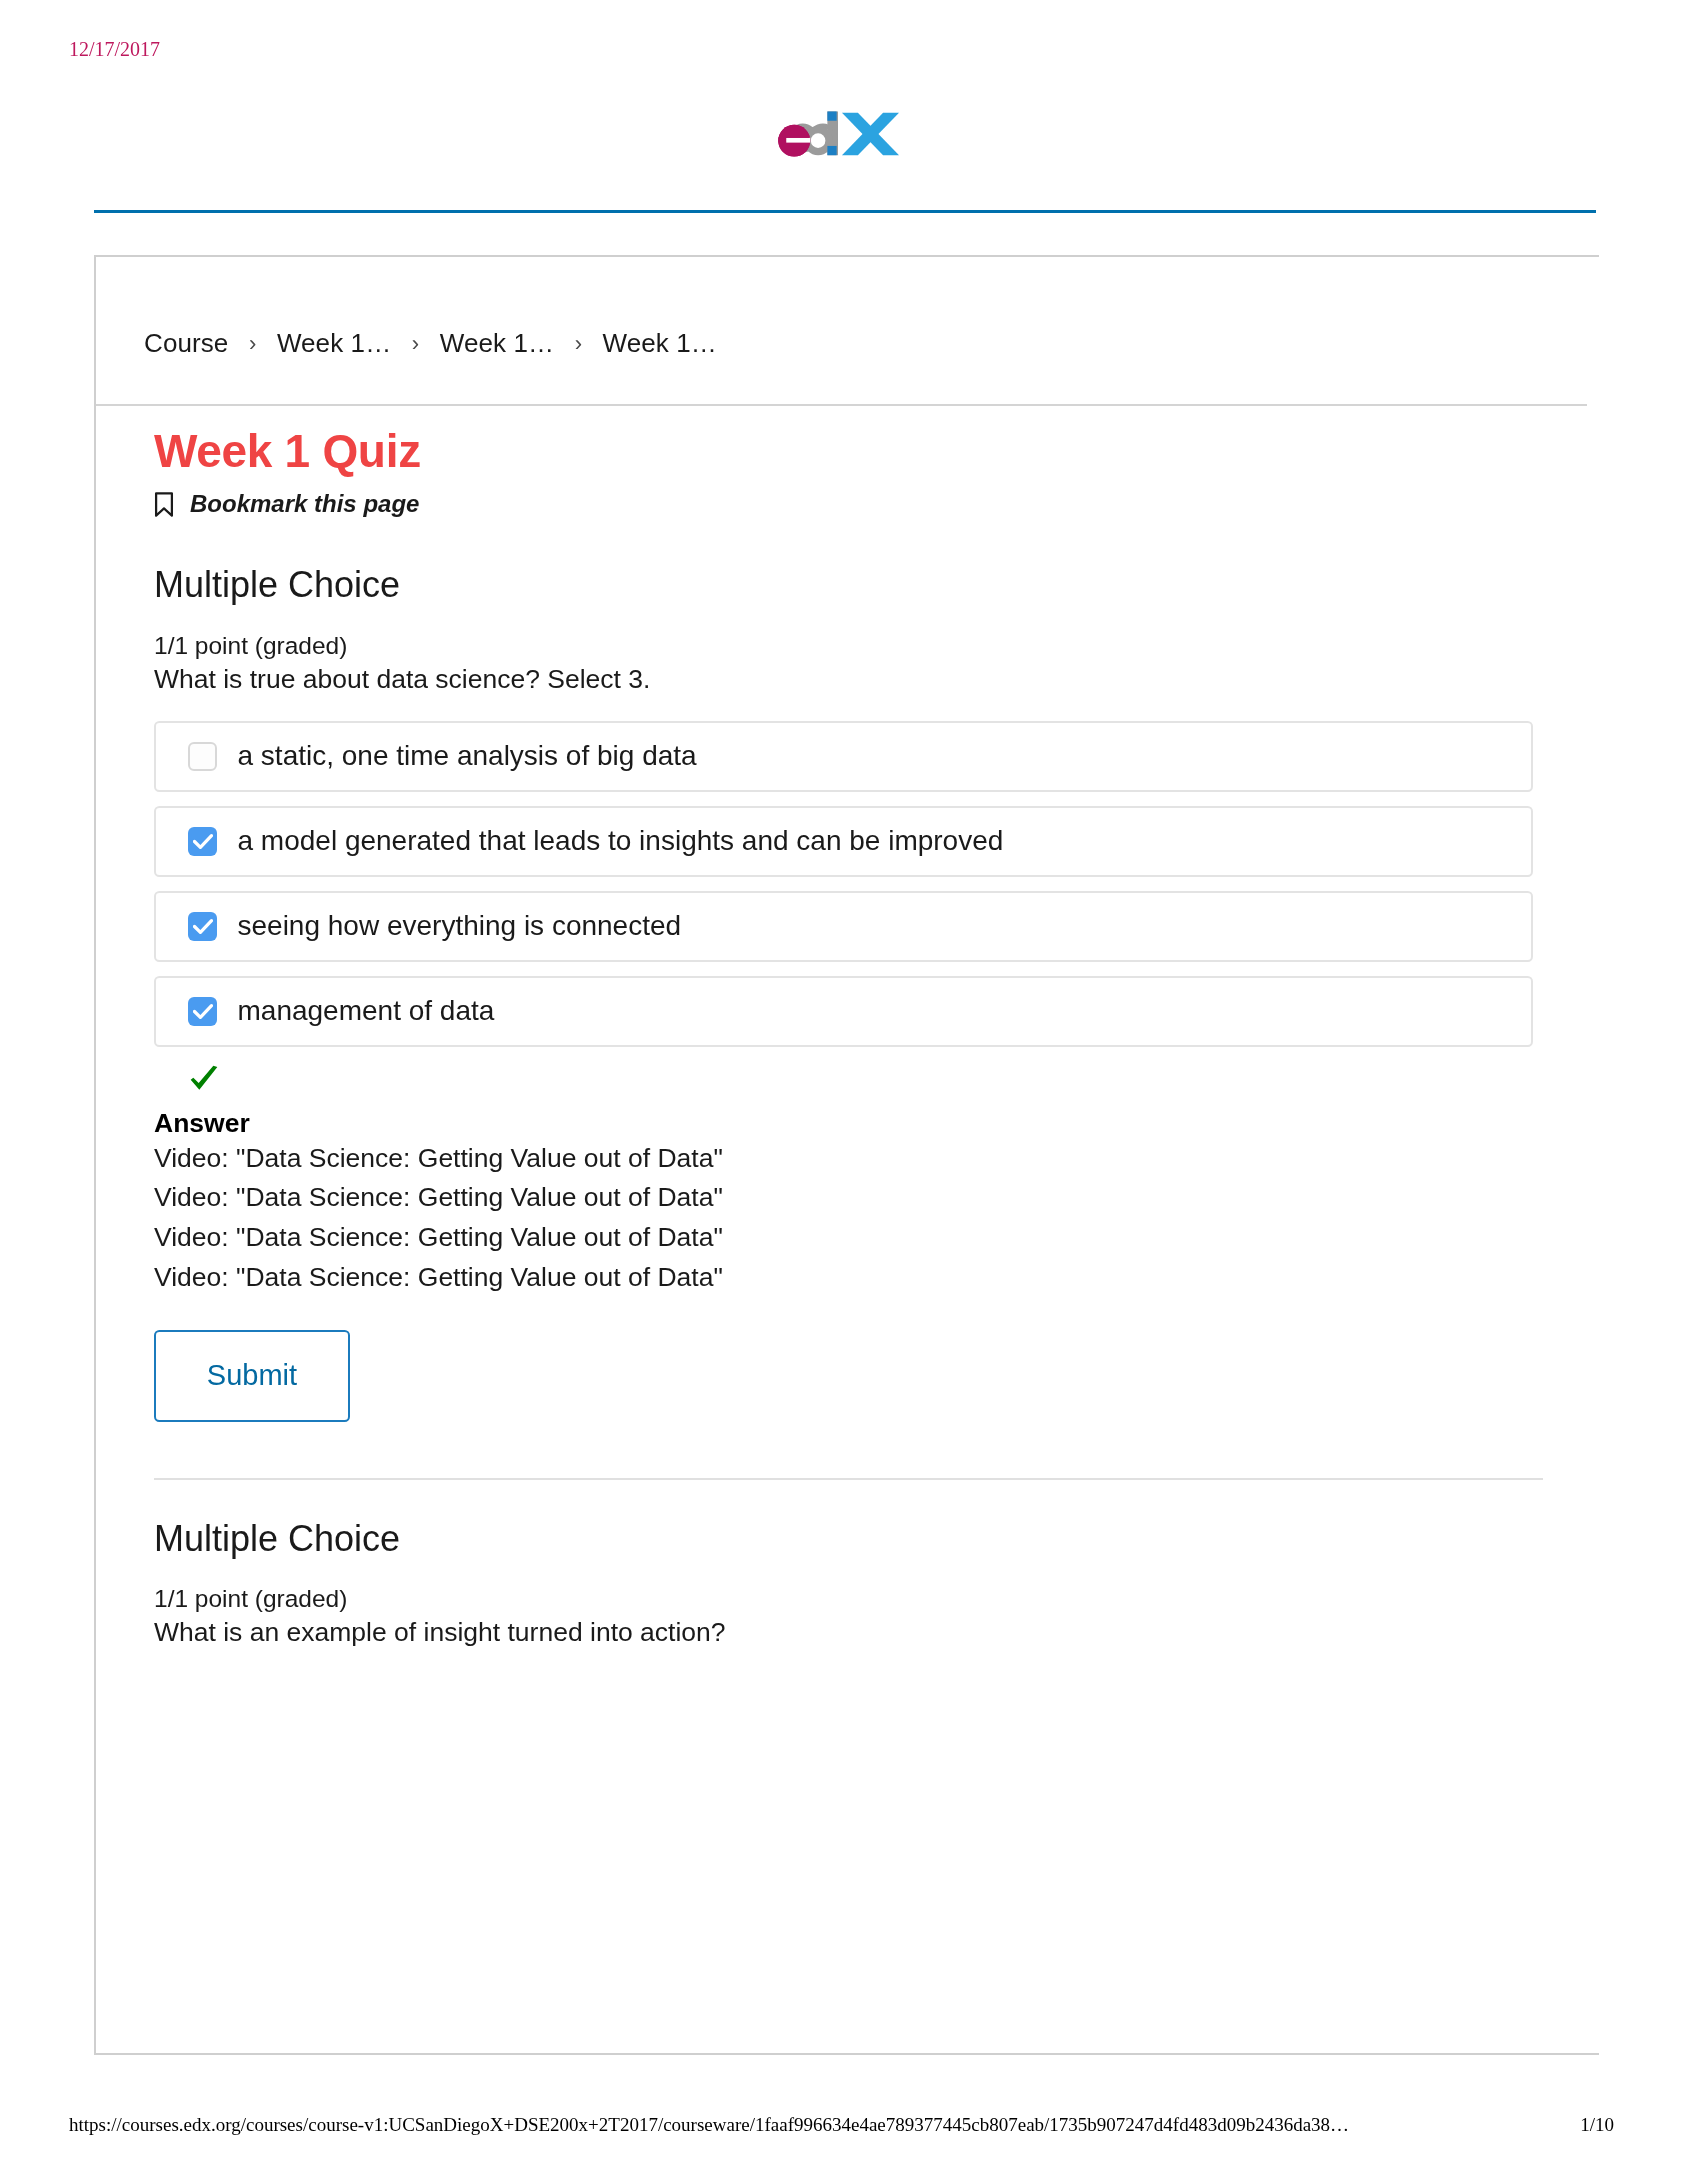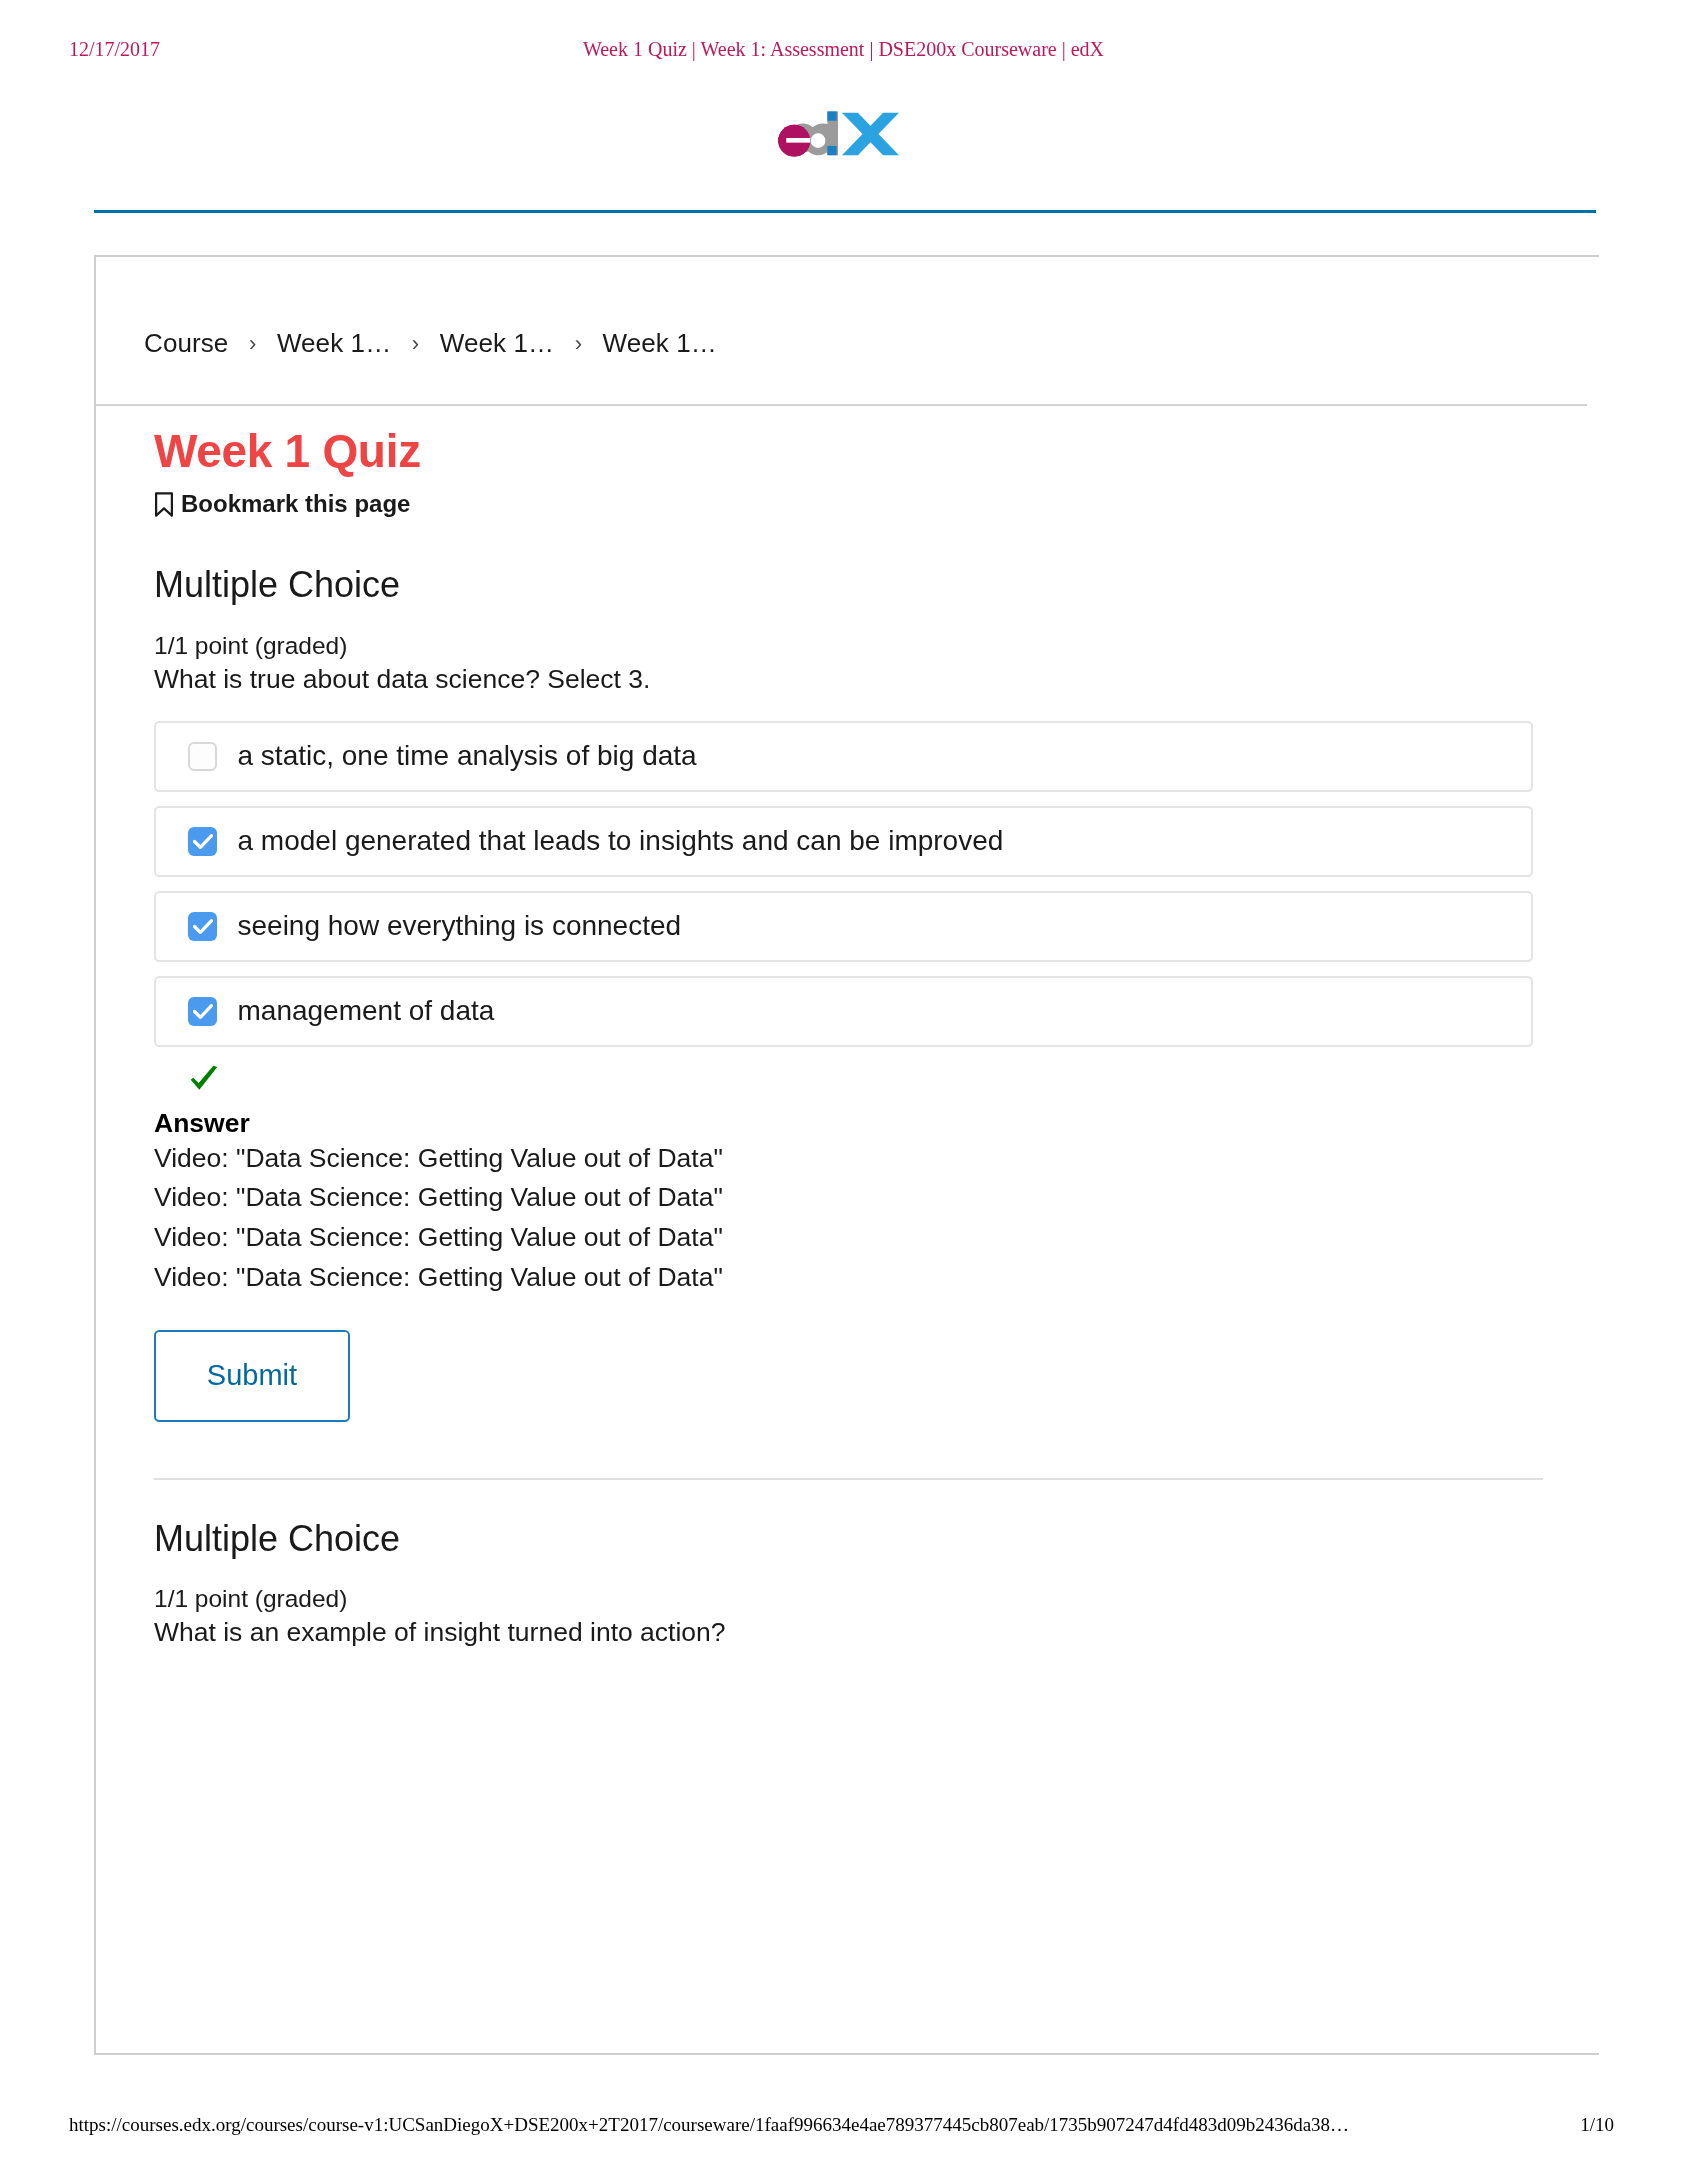--- a/index.html
+++ b/index.html
@@ -116,24 +116,25 @@
     color: #ef4444;
     margin: 0;
     letter-spacing: -0.3px;
     line-height: 1;
   }
 
   .bookmark-row {
     margin-top: 16px;
     display: flex;
     align-items: center;
-    gap: 7px;
+    gap: 16px;
     font-size: 24px;
     font-weight: 700;
     color: #1a1a1a;
+    font-style: italic;
   }
   .bookmark-icon {
     width: 20px;
     height: 25px;
     display: inline-block;
   }
 
   .section-heading {
     font-size: 36px;
     font-weight: 400;
@@ -268,21 +269,20 @@
     right: 73px;
     top: 0;
     white-space: nowrap;
   }
 </style>
 </head>
 <body>
 
 <div class="print-header">
   <span class="ph-date">12/17/2017</span>
-  <span class="ph-title">Week 1 Quiz | Week 1: Assessment | DSE200x Courseware | edX</span>
 </div>
 
 <div class="brand-logo">
   <svg width="126" height="48" viewBox="0 0 190 72" xmlns="http://www.w3.org/2000/svg">
 
     <g fill="#9b9b9b">
       <rect x="82" y="2" width="16" height="66"></rect>
       <path d="M44 26 a22 22 0 1 0 0 32 a22 22 0 1 0 0 -32 Z M58 34 a13 13 0 1 1 0 16 a13 13 0 1 1 0 -16 Z" transform="translate(16,0)"></path>
       <circle cx="68" cy="46" r="22"></circle>
       <circle cx="68" cy="46" r="11" fill="#ffffff"></circle>

